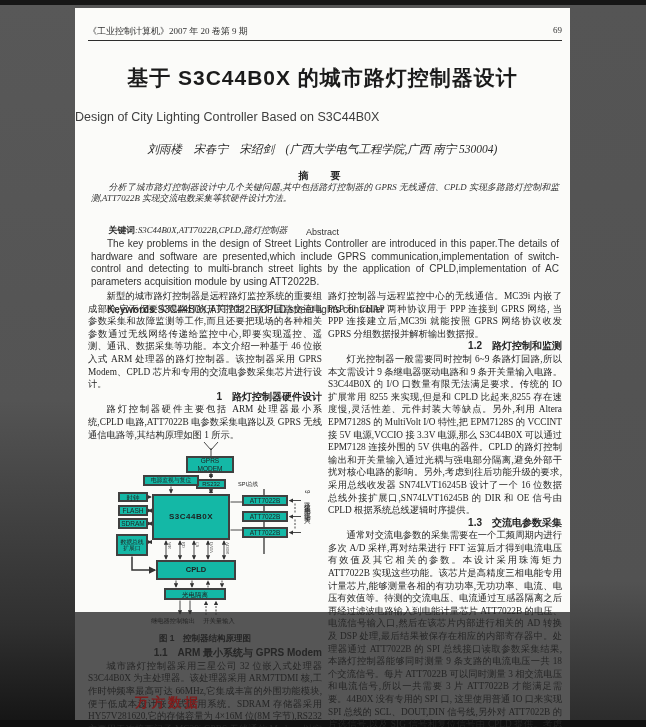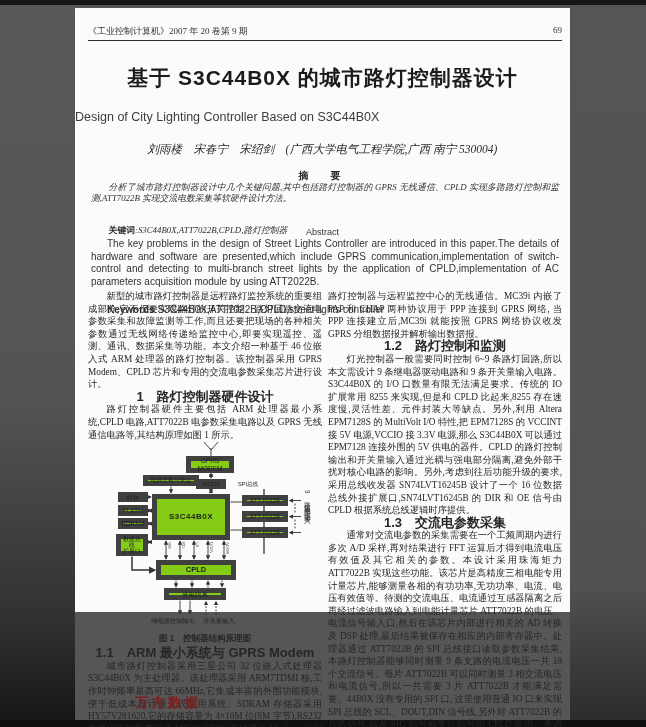--- a/index.html
+++ b/index.html
@@ -42,27 +42,27 @@
     line-height:12.6px; text-align:justify; color:#333;
     font-family:"Liberation Sans","DejaVu Sans",sans-serif; }
   .abs-en p.body { text-indent:1.6em; }
   .abs-en p.kw { text-indent:1.6em;margin-top:16px; }
   .abs-en .kw-label { font-weight:bold; }
 
   .cols { position:absolute; top:282px; left:13px; width:474px; display:flex; gap:6px; }
   .col { width:234px; font-size:9.3px; line-height:12.6px; text-align:justify; color:#262626; }
   .col p { text-indent:2em; }
   .col p.noindent { text-indent:0; }
-  .col h3 { font-size:13px; font-weight:bold; line-height:12.6px; text-align:center;
+  .col h3 { font-size:10px; font-weight:bold; line-height:12.6px; text-align:right;
     font-family:"Liberation Sans","DejaVu Sans",sans-serif; }
 
   
   .fig { position:relative; width:234px; height:204px; margin:1px 0; }
   .fig svg { position:absolute; left:0; top:0; }
-  .fb { position:absolute; border:5px solid #404040; background:#84cc16; display:flex;
+  .fb { position:absolute; border:2px solid #404040; background:#14b8a6; display:flex;
     align-items:center; justify-content:center; text-align:center;
     font-size:6.5px; line-height:1.1; color:#1f1f1f;
     font-family:"Liberation Sans","DejaVu Sans",sans-serif; }
   .fb.cpu { font-size:8px; font-weight:bold; letter-spacing:.5px; }
   .flbl { position:absolute; font-size:6.3px; color:#222; line-height:1;
     font-family:"Liberation Sans","DejaVu Sans",sans-serif; }
   .vtext { position:absolute; writing-mode:vertical-rl; font-size:6.3px;
     letter-spacing:2px; color:#222; line-height:1;
     font-family:"Liberation Sans","DejaVu Sans",sans-serif; }
   .buslbl { position:absolute; writing-mode:vertical-rl; font-size:4.3px; color:#555;

